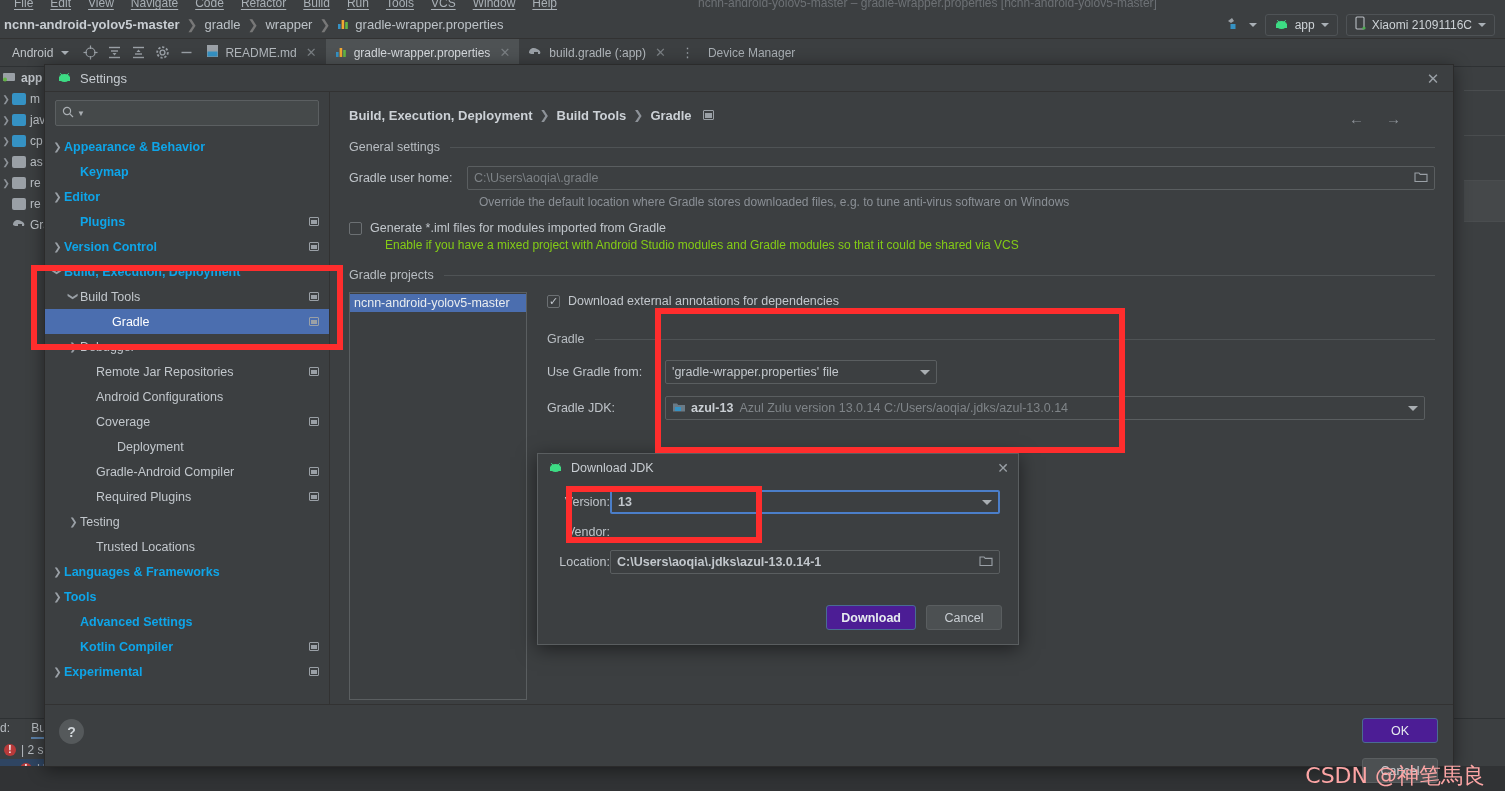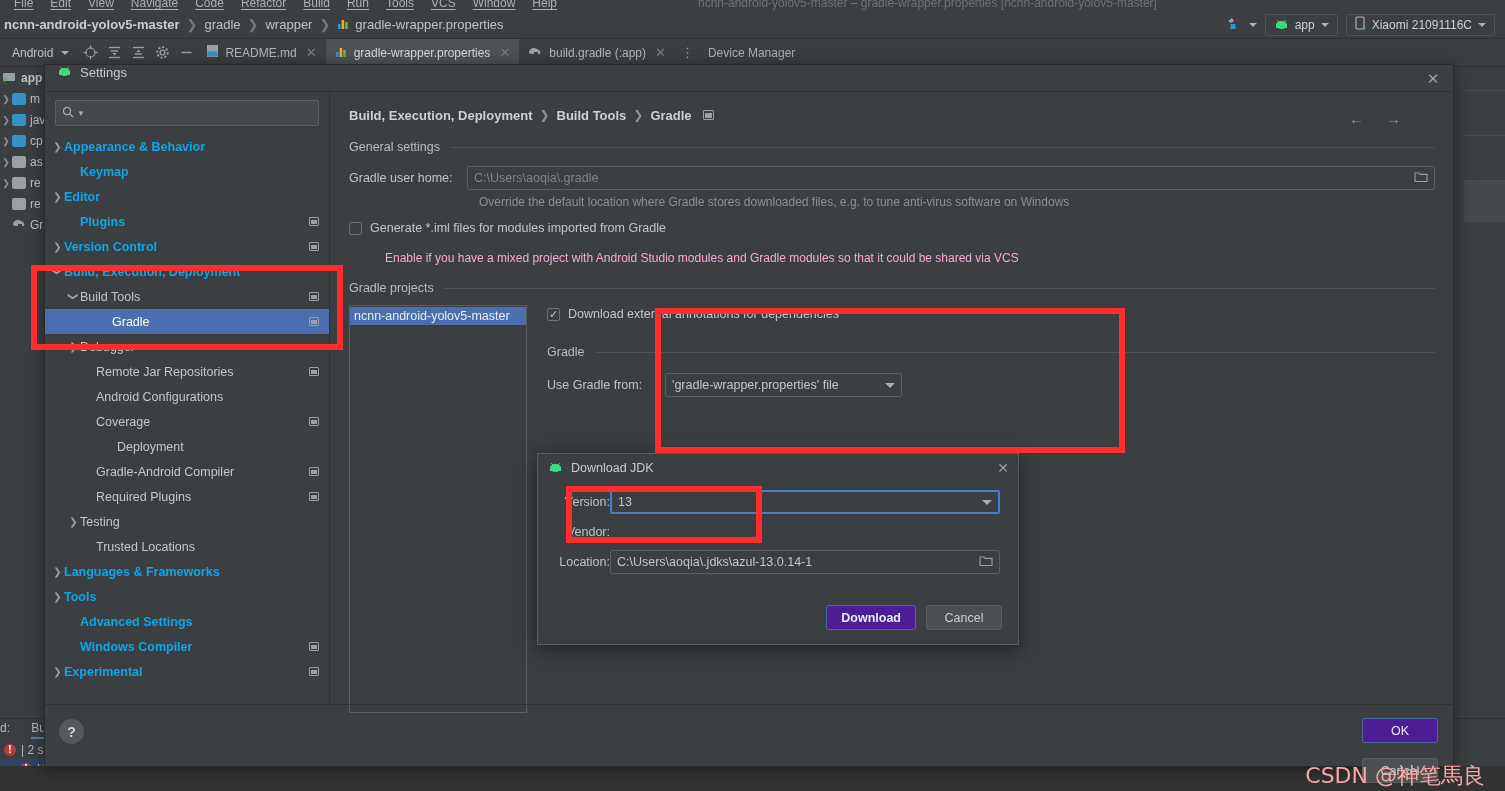--- a/index.html
+++ b/index.html
@@ -93,21 +93,21 @@
   .bottom-strip { position: absolute; left: 0; top: 766px; width: 1505px; height: 25px; background: #313335; }
 
   
   .settings {
     position: absolute; left: 44px; top: 64px; width: 1410px; height: 703px;
     background: #3c3f41; border: 1px solid #2b2b2b;
     box-shadow: 0 3px 16px rgba(0,0,0,.45);
   }
   .st-title {
     position: absolute; left: 0; top: 0; width: 100%; height: 27px;
-    display: flex; border-bottom: 1px solid #323232;
+    display: flex; align-items: center; border-bottom: 1px solid #323232;
   }
   .st-title .andro { margin: 0 8px 0 12px; }
   .st-title .txt { font-size: 13px; color: #c6cbd0; }
   .st-close { position: absolute; right: 10px; top: 4px; width: 20px; height: 20px; color: #9aa0a6; font-size: 15px; display: flex; align-items: center; justify-content: center; }
 
   .st-left { position: absolute; left: 0; top: 27px; width: 285px; bottom: 62px; border-right: 1px solid #323232; }
   .search-wrap { padding: 8px 10px 6px 10px; }
   .search-box {
     width: 100%; height: 26px; background: #45494a; border: 1px solid #5b5f61; border-radius: 2px;
     display: flex; align-items: center; padding: 0 6px; gap: 3px;
@@ -135,21 +135,21 @@
   .grp-head .ln { flex: 1; height: 1px; background: #4f5355; }
 
   .fld-row { display: flex; align-items: center; margin-top: 12px; }
   .fld-lbl { width: 118px; text-align: left; font-size: 12.5px; color: #bfc4c9; }
   .txtfield {
     flex: 1; height: 24px; background: #3c3f41; border: 1px solid #5a5e60; border-radius: 2px;
     display: flex; align-items: center; padding: 0 6px; font-size: 12.5px; color: #7d8286;
   }
   .txtfield .fbtn { margin-left: auto; color: #9aa0a6; }
   .hint { font-size: 12px; color: #8b9096; margin: 5px 0 0 130px; }
-  .hint2 { font-size: 12px; color: #f9a8d4; margin: 16px 0 0 36px; }
+  .hint2 { font-size: 12px; color: #84cc16; margin: 3px 0 0 36px; }
 
   .cbrow { display: flex; align-items: center; gap: 8px; margin-top: 12px; font-size: 12.5px; color: #c2c7cc; }
   .cbox { width: 13px; height: 13px; border: 1px solid #6c7073; border-radius: 2px; background: #3c3f41; display: flex; align-items: center; justify-content: center; flex: none; }
   .cbox.checked { color: #c5cad0; font-size: 11px; }
 
   .proj-split { display: flex; gap: 20px; margin-top: 10px; }
   .proj-list { width: 178px; height: 408px; border: 1px solid #5a5e60; background: #3c3f41; padding-top: 1px; }
   .proj-item { background: #4b6eaf; color: #e8ecef; font-size: 12.5px; padding: 2px 4px; }
   .proj-right { flex: 1; }
 
@@ -173,21 +173,21 @@
   .djdk {
     position: absolute; left: 537px; top: 453px; width: 482px; height: 192px;
     background: #3c3f41; border: 1px solid #5a5e60; box-shadow: 0 4px 18px rgba(0,0,0,.5);
   }
   .djdk-title { height: 28px; display: flex; align-items: center; padding: 0 10px; }
   .djdk-title .txt { font-size: 12.5px; color: #c8cdd2; margin-left: 8px; }
   .djdk-close { position: absolute; right: 9px; top: 6px; color: #9aa0a6; font-size: 14px; }
   .djdk-body { padding: 8px 18px 0 10px; }
   .djdk-row { display: flex; align-items: center; margin-bottom: 11px; }
   .djdk-lbl { width: 62px; font-size: 12.5px; color: #bfc4c9; text-align: right; }
-  .djdk-ctl { flex: 1; }
+  .djdk-ctl { flex: 1; font-weight: bold; }
   .dd.focus { border: 2px solid #4b7ec9; }
   .dd .dimv { color: #7f8488; }
   .djdk-btns { position: absolute; right: 16px; bottom: 14px; display: flex; gap: 10px; }
 
   
   .redbox { position: absolute; border: 6px solid #ff2d2d; pointer-events: none; }
   .r1 { left: 31px;  top: 265px; width: 312px; height: 85px; }
   .r2 { left: 655px; top: 308px; width: 470px; height: 145px; }
   .r3 { left: 566px; top: 486px; width: 196px; height: 57px; }
 
@@ -534,21 +534,21 @@
           <div class="trow bold" style="padding-left: 6px;">
             <span class="tarr">❯</span>
             <span class="tlbl">Tools</span>
           </div>
           <div class="trow bold" style="padding-left: 22px;">
             <span class="tarr"></span>
             <span class="tlbl">Advanced Settings</span>
           </div>
           <div class="trow bold" style="padding-left: 22px;">
             <span class="tarr"></span>
-            <span class="tlbl">Windows Compiler</span>
+            <span class="tlbl">Kotlin Compiler</span>
             <span class="tbadge"></span>
           </div>
           <div class="trow bold" style="padding-left: 6px;">
             <span class="tarr">❯</span>
             <span class="tlbl">Experimental</span>
             <span class="tbadge"></span>
           </div>
         </div>
     </div>
 
@@ -606,26 +606,40 @@
             </div>
 
             <div class="grp" style="margin-top:24px">
               <div class="grp-head">
                 <span>Gradle</span>
                 <span class="ln"></span>
               </div>
 
               <div class="fld-row" style="margin-top:14px">
                 <div class="fld-lbl" style="width:118px">Use Gradle from:</div>
-                <div class="dd" style="flex:none;width:237px">
+                <div class="dd" style="flex:none;width:272px">
                   <span>'gradle-wrapper.properties' file</span>
                   <span class="arrow"></span>
                 </div>
               </div>
 
+              <div class="fld-row" style="margin-top:12px">
+                <div class="fld-lbl" style="width:118px">Gradle JDK:</div>
+                <div class="dd" style="flex:1;margin-right:10px">
+                  <span style="margin-right:5px">
+                    <svg width="14" height="12" viewBox="0 0 14 12">
+                        <path d="M1 2.5 L5 2.5 L6.2 3.9 L13 3.9 L13 10.5 L1 10.5 Z" fill="#6a7a86"></path>
+                        <rect x="3" y="6" width="6" height="4" fill="#3592c4"></rect>
+                      </svg>
+                  </span>
+                  <span style="font-weight:bold;color:#c9ced3">azul-13</span>
+                  <span class="jdk-dim" style="margin-left:6px">Azul Zulu version 13.0.14  C:/Users/aoqia/.jdks/azul-13.0.14</span>
+                  <span class="arrow"></span>
+                </div>
+              </div>
             </div>
           </div>
         </div>
       </div>
     </div>
 
     <div class="nav-arrows">
       <span>←</span>
       <span>→</span>
     </div>

